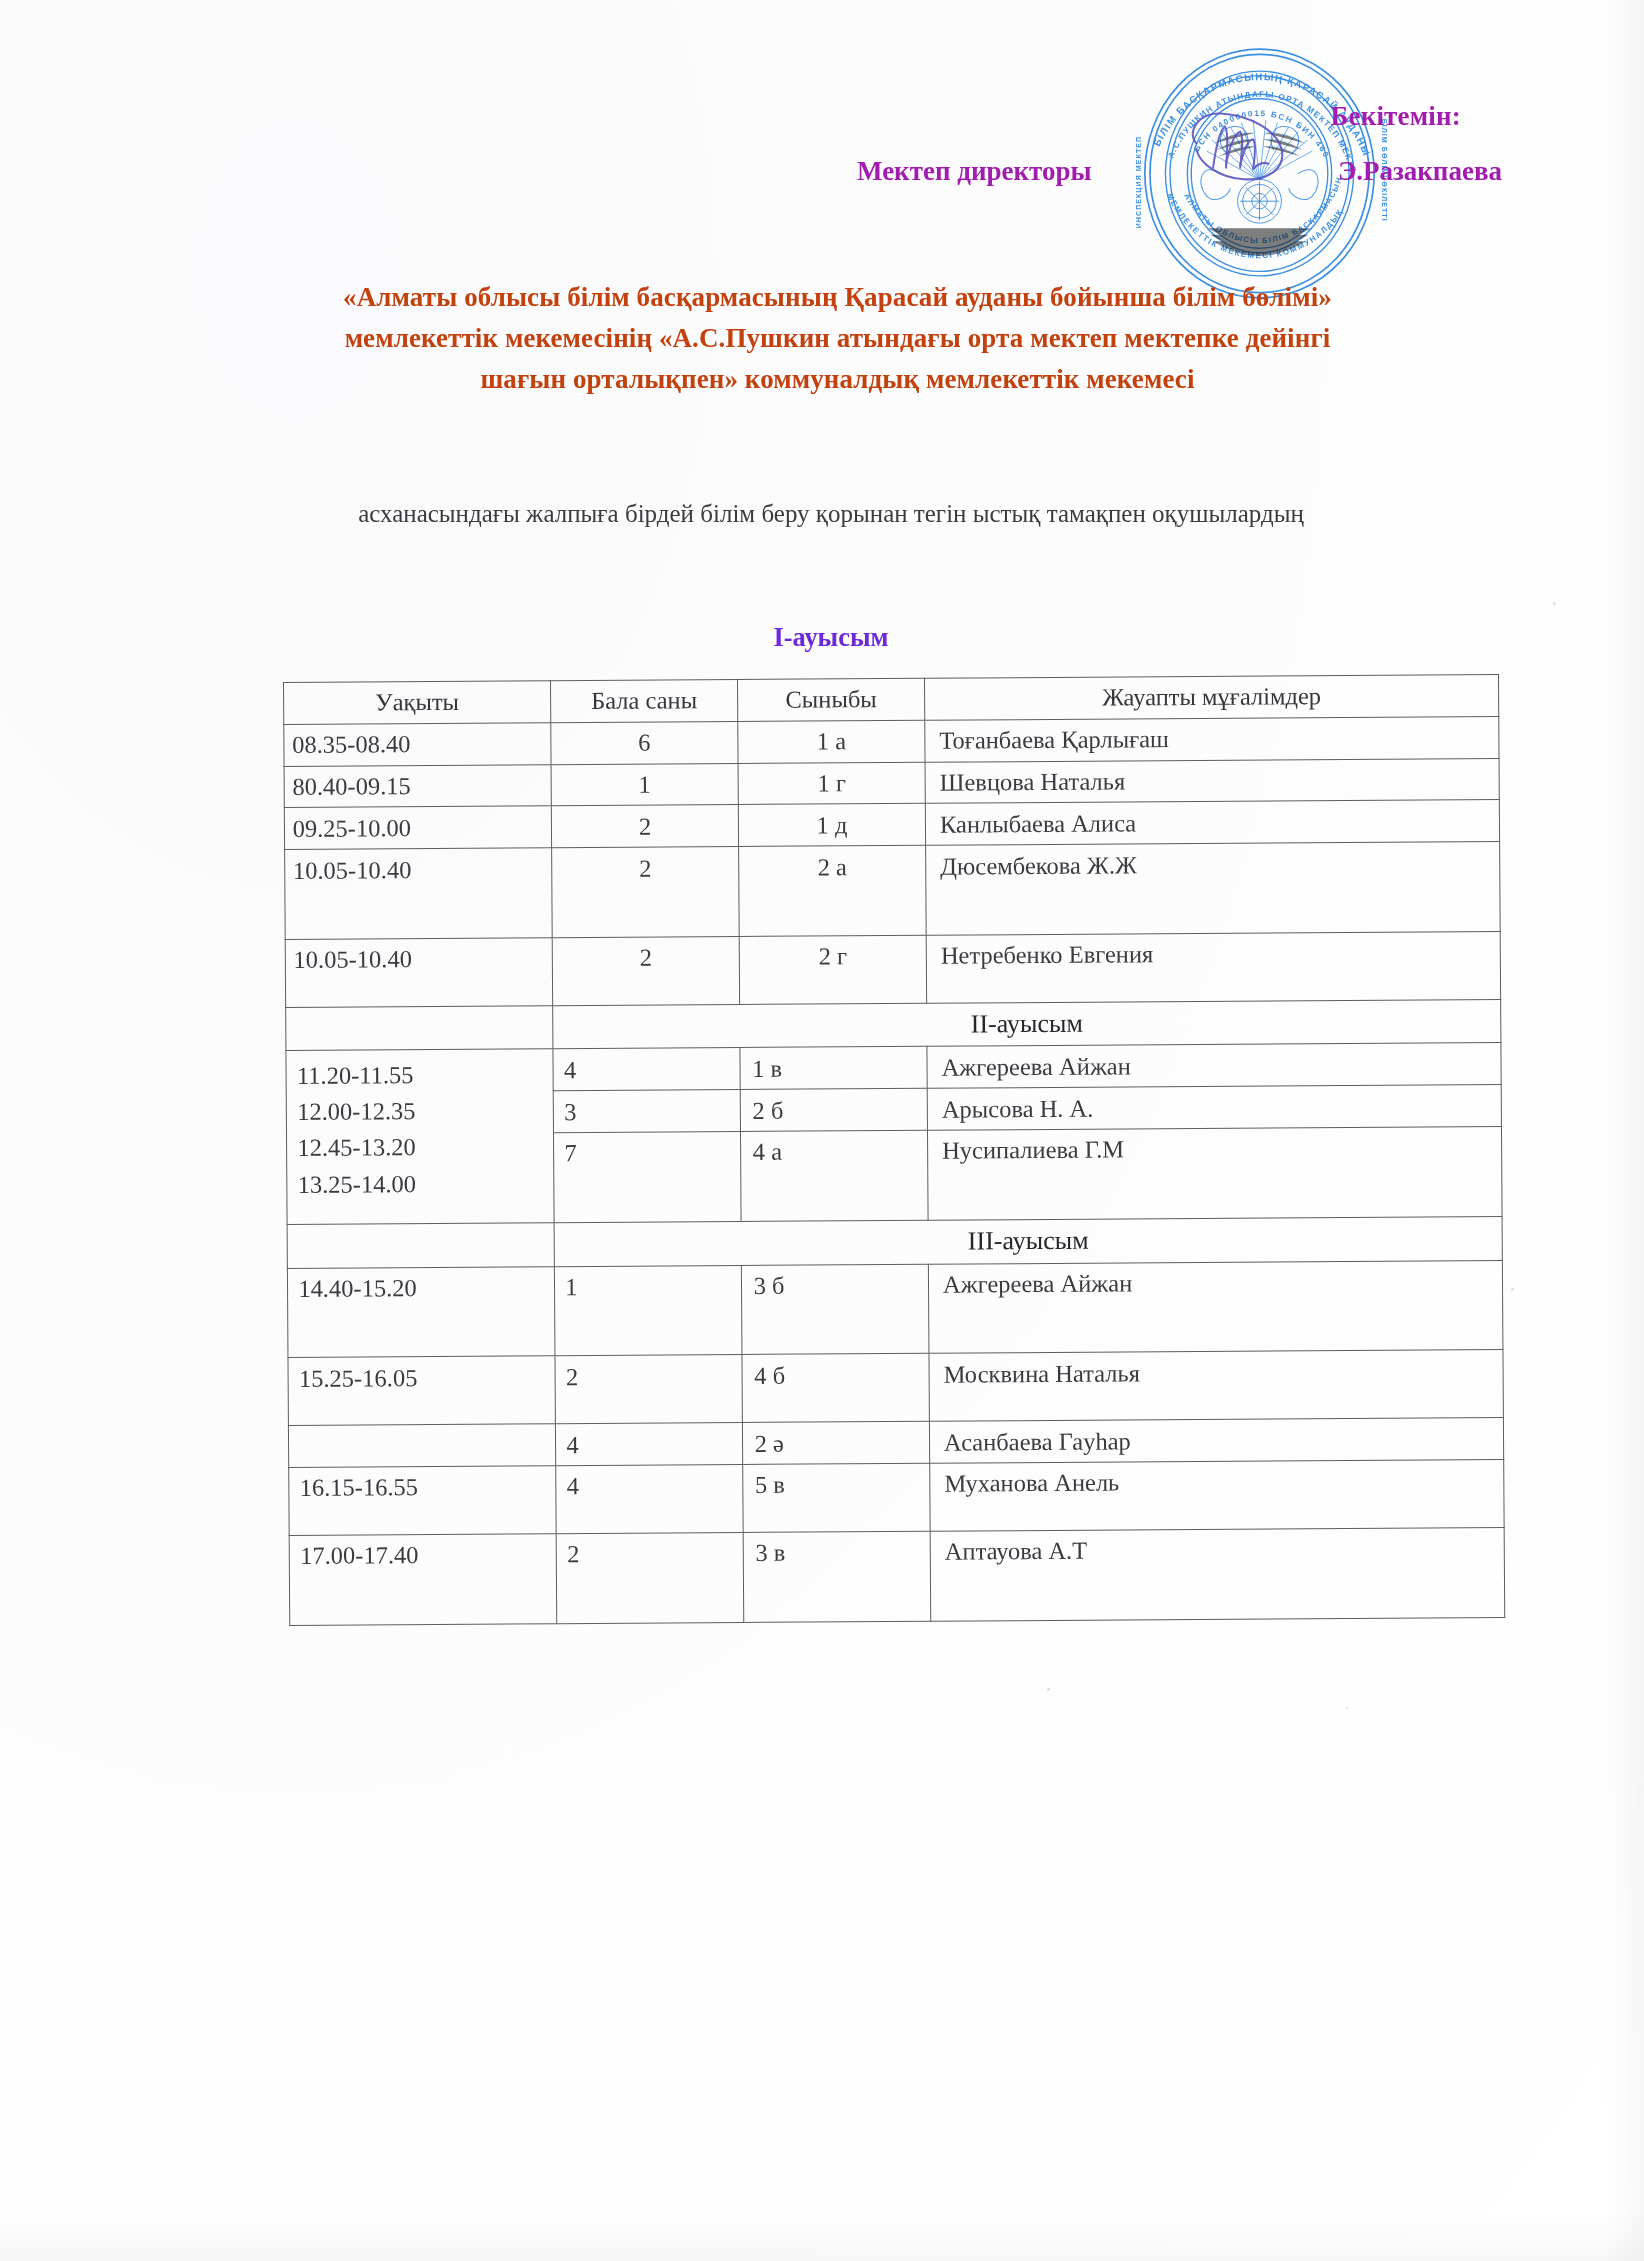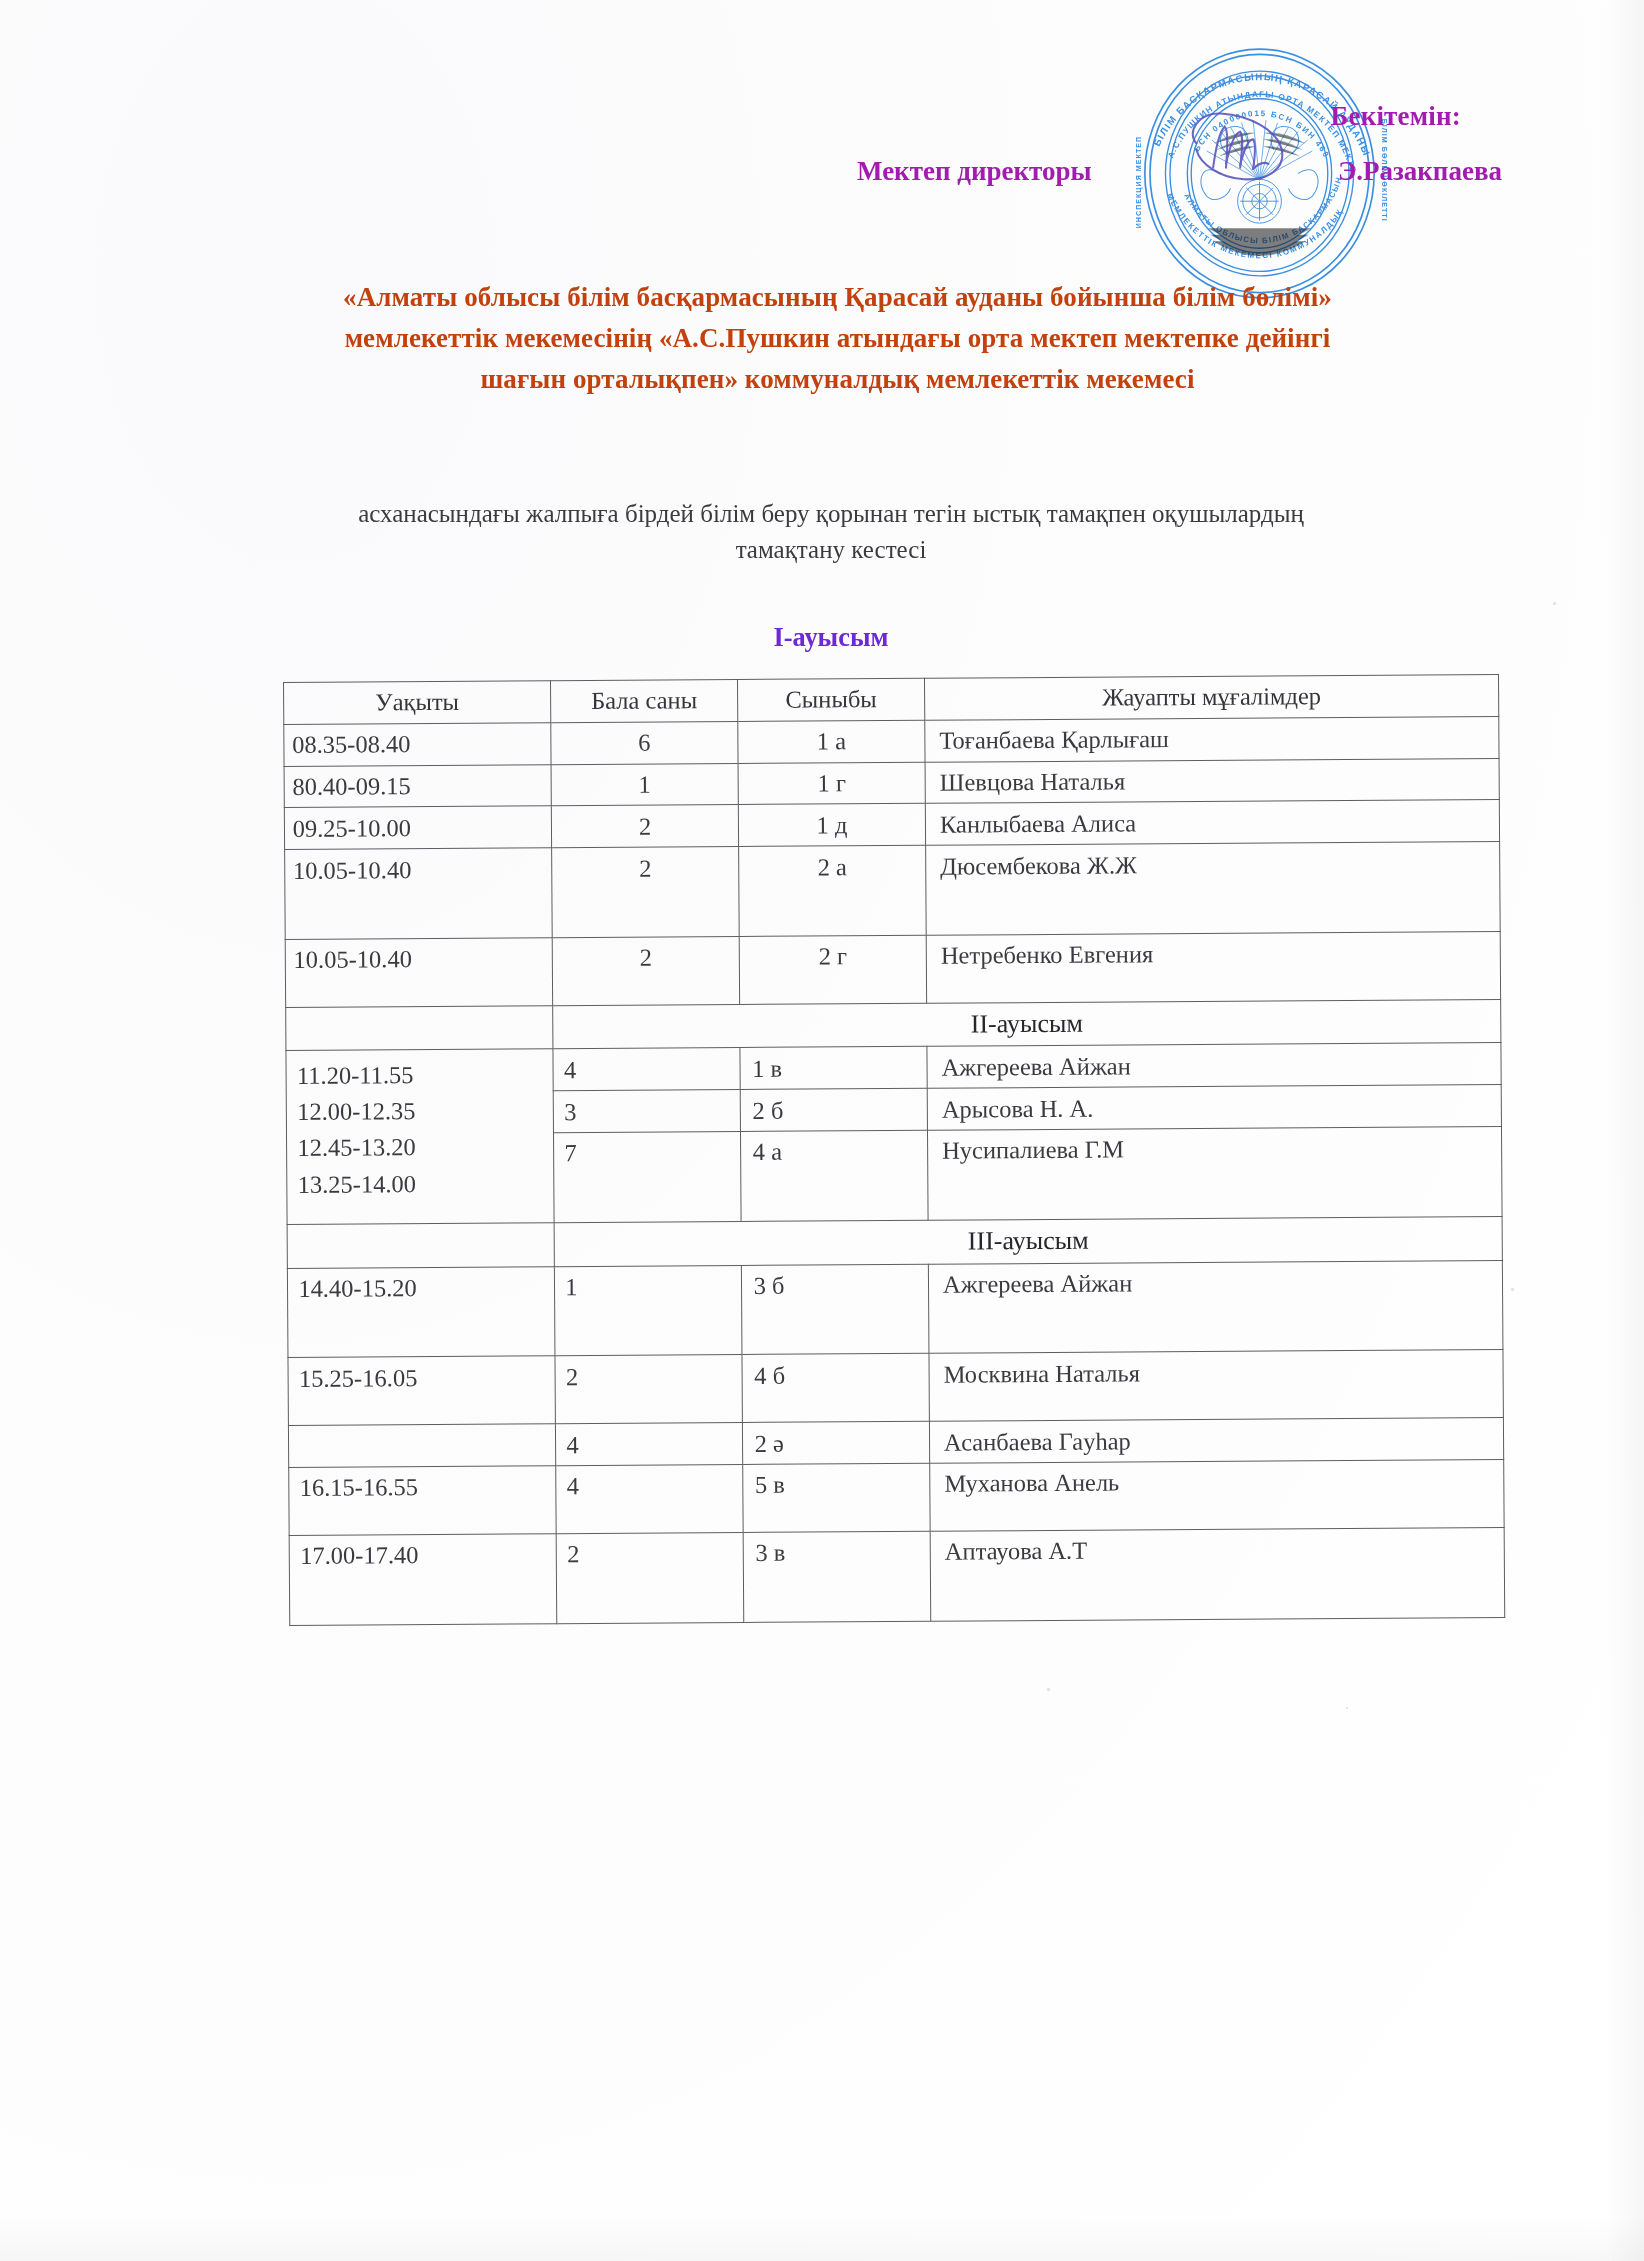--- a/index.html
+++ b/index.html
@@ -303,21 +303,20 @@
   </div>
 
   <div class="institution">
     <span class="ln">«Алматы облысы білім басқармасының Қарасай ауданы бойынша білім бөлімі»</span>
     <span class="ln">мемлекеттік мекемесінің «А.С.Пушкин атындағы орта мектеп мектепке дейінгі</span>
     <span class="ln">шағын орталықпен» коммуналдық мемлекеттік мекемесі</span>
   </div>
 
   <div class="description">
     <span style="display:block">асханасындағы жалпыға бірдей білім беру қорынан  тегін ыстық тамақпен оқушылардың</span>
-    <span style="display:block">тамақтану кестесі</span>
   </div>
 
   <div class="shift-title">I-ауысым</div>
 
   <div class="table-wrap">
     <table class="sched">
       <colgroup>
         <col class="c-time">
           <col class="c-count">
           <col class="c-class">

